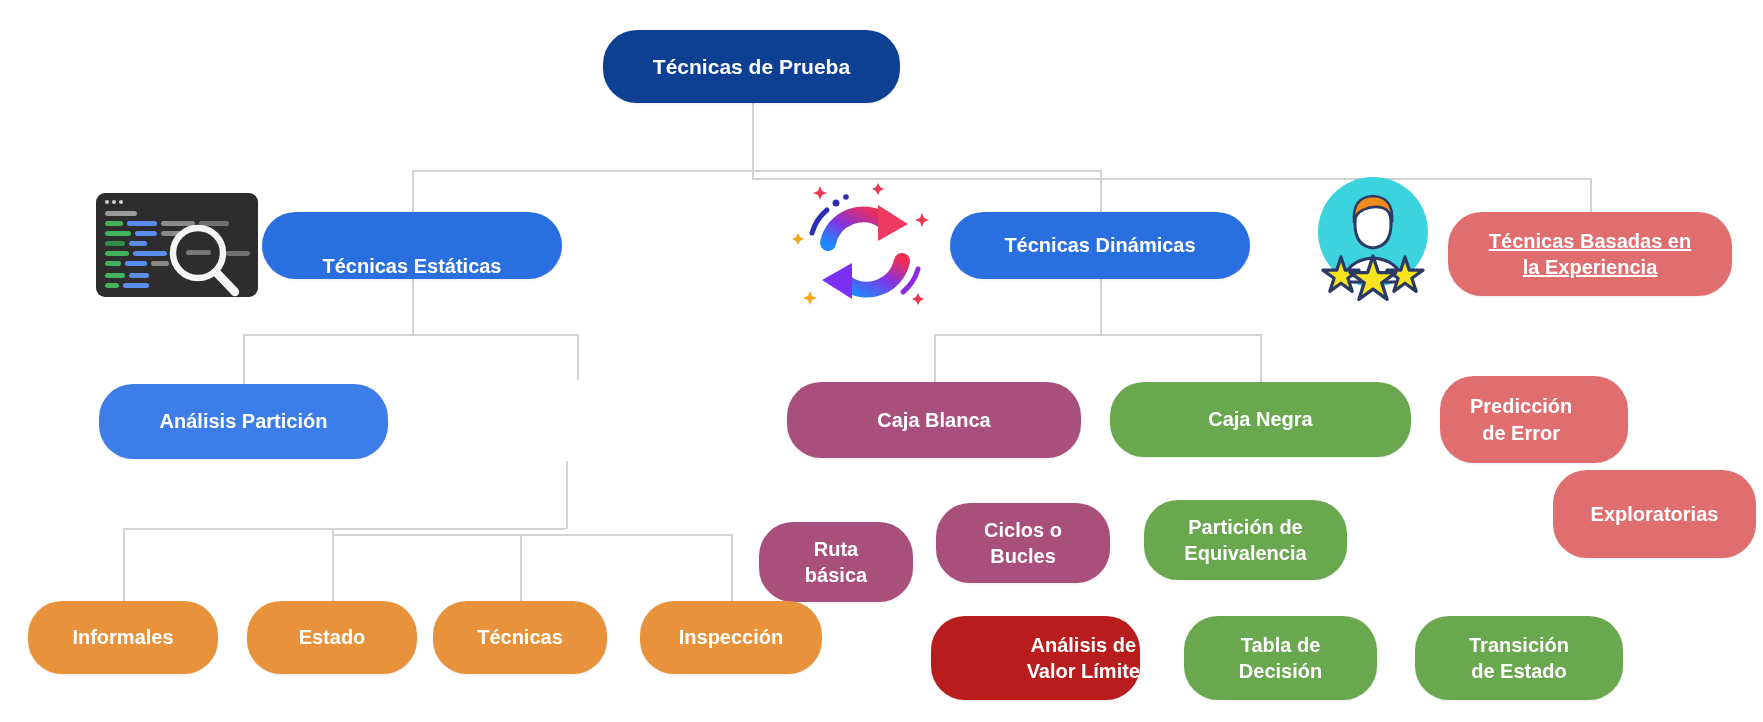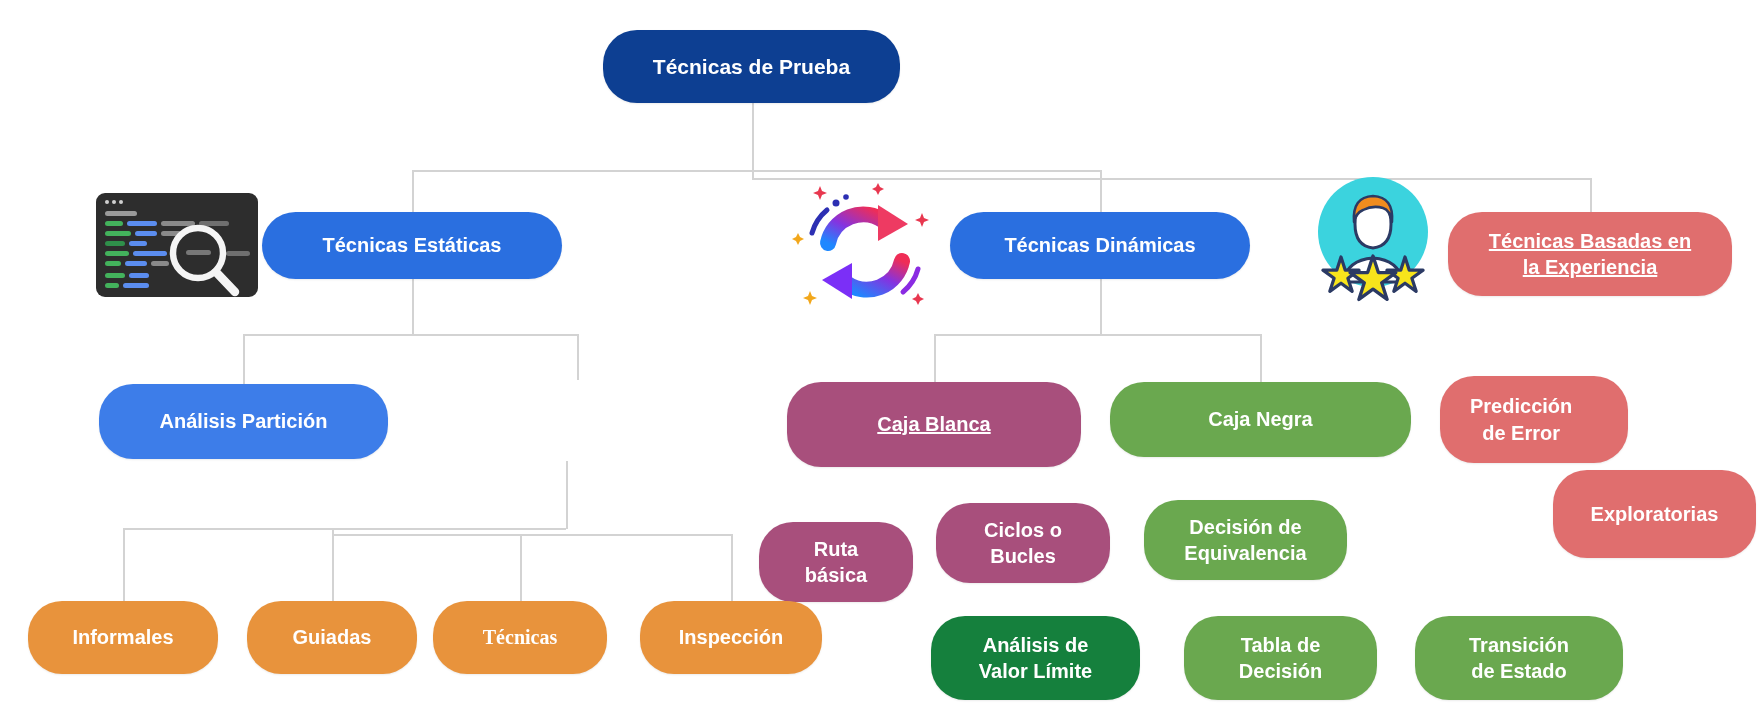--- a/index.html
+++ b/index.html
@@ -13,35 +13,35 @@
     text-align:center;white-space:pre-line;box-shadow:0 1px 2px rgba(0,0,0,0.08);
     box-sizing:border-box;
   }
   .line{position:absolute;background:#d3d3d3;}
   .h{height:1.5px;} .v{width:1.5px;}
   .icon{position:absolute;}
   .icon svg{width:100%;height:100%;display:block;}
 
   
   #n-root        {left:603px;top:30px;width:297px;height:73px;font-size:21px;}
-  #n-estaticas   {left:262px;top:212px;width:300px;height:67px;}
+  #n-estaticas   {left:262px;top:212px;width:300px;height:67px;align-items:flex-end;}
   #n-dinamicas   {left:950px;top:212px;width:300px;height:67px;}
   #n-basadas     {left:1448px;top:212px;width:284px;height:84px;text-decoration:underline;}
   #n-analisis    {left:99px; top:384px;width:289px;height:75px;}
   #n-revisiones  {left:425px;top:380px;width:286px;height:81px;}
-  #n-cblanca     {left:787px;top:382px;width:294px;height:85px;text-decoration:underline;}
+  #n-cblanca     {left:787px;top:382px;width:294px;height:76px;}
   #n-cnegra      {left:1110px;top:382px;width:301px;height:75px;}
   #n-prediccion  {left:1440px;top:376px;width:188px;height:87px;justify-content:flex-start;text-align:center;padding-left:30px;}
   #n-ruta        {left:759px;top:522px;width:154px;height:80px;}
   #n-ciclos      {left:936px;top:503px;width:174px;height:80px;}
   #n-particion   {left:1144px;top:500px;width:203px;height:80px;}
   #n-explorat    {left:1553px;top:470px;width:203px;height:88px;}
   #n-informales  {left:28px; top:601px;width:190px;height:73px;}
   #n-guiadas     {left:247px;top:601px;width:170px;height:73px;}
-  #n-tecnicas    {left:433px;top:601px;width:174px;height:73px;font-family:Liberation Serif, serif;}
+  #n-tecnicas    {left:433px;top:601px;width:174px;height:73px;}
   #n-inspeccion  {left:640px;top:601px;width:182px;height:73px;}
   #n-valorlimite {left:931px;top:616px;width:209px;height:84px;}
   #n-tabla       {left:1184px;top:616px;width:193px;height:84px;}
   #n-transicion  {left:1415px;top:616px;width:208px;height:84px;}
 
   
   #ic-code {left:96px;top:193px;width:162px;height:104px;}
   #ic-sync {left:790px;top:178px;width:152px;height:144px;}
   #ic-user {left:1297px;top:172px;width:150px;height:132px;}
 
@@ -182,29 +182,29 @@
   <div class="node" id="n-analisis" style="background: rgb(61, 125, 233);"><span>Análisis Partición</span></div>
   <div class="node" id="n-cblanca" style="background: rgb(168, 79, 124);"><span>Caja Blanca</span></div>
   <div class="node" id="n-cnegra" style="background: rgb(106, 168, 79);"><span>Caja Negra</span></div>
   <div class="node" id="n-prediccion" style="background: rgb(224, 110, 110);"><span>Predicción
 de Error</span></div>
 
   <div class="node" id="n-ruta" style="background: rgb(168, 79, 124);"><span>Ruta
 básica</span></div>
   <div class="node" id="n-ciclos" style="background: rgb(168, 79, 124);"><span>Ciclos o
 Bucles</span></div>
-  <div class="node" id="n-particion" style="background: rgb(106, 168, 79);"><span>Decisión de
+  <div class="node" id="n-particion" style="background: rgb(106, 168, 79);"><span>Partición de
 Equivalencia</span></div>
   <div class="node" id="n-explorat" style="background: rgb(224, 110, 110);"><span>Exploratorias</span></div>
 
   <div class="node" id="n-informales" style="background: rgb(232, 147, 60);"><span>Informales</span></div>
-  <div class="node" id="n-guiadas" style="background: rgb(232, 147, 60);"><span>Guiadas</span></div>
+  <div class="node" id="n-guiadas" style="background: rgb(232, 147, 60);"><span>Estado</span></div>
   <div class="node" id="n-tecnicas" style="background: rgb(232, 147, 60);"><span>Técnicas</span></div>
   <div class="node" id="n-inspeccion" style="background: rgb(232, 147, 60);"><span>Inspección</span></div>
 
-  <div class="node" id="n-valorlimite" style="background: #15803d;"><span>Análisis de
+  <div class="node" id="n-valorlimite" style="background: #b91c1c; justify-content: flex-end;"><span>Análisis de
 Valor Límite</span></div>
   <div class="node" id="n-tabla" style="background: rgb(106, 168, 79);"><span>Tabla de
 Decisión</span></div>
   <div class="node" id="n-transicion" style="background: rgb(106, 168, 79);"><span>Transición
 de Estado</span></div>
 
 </div>
 
 </body></html>

